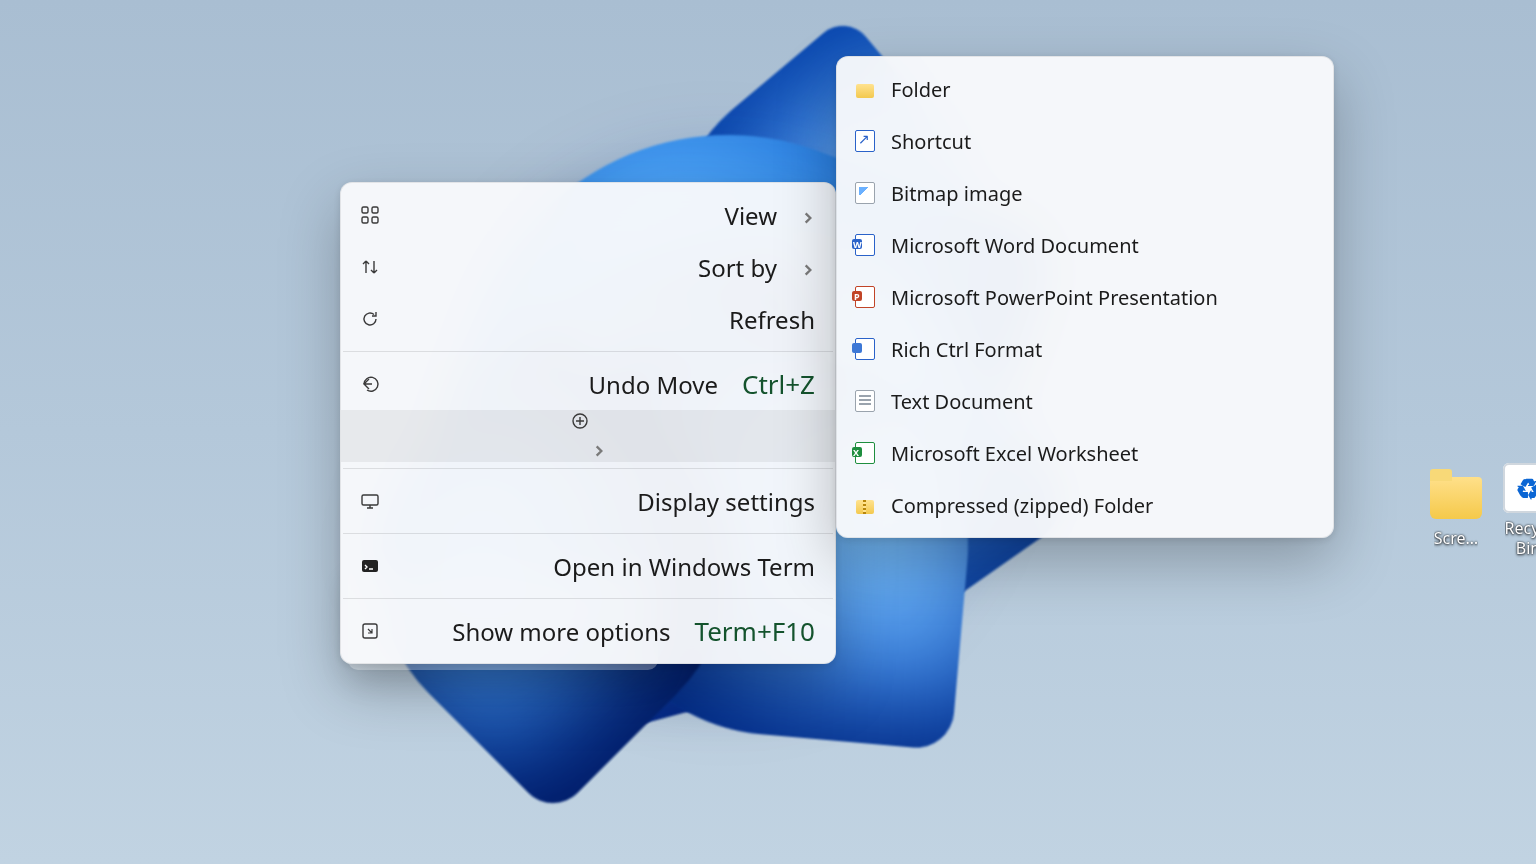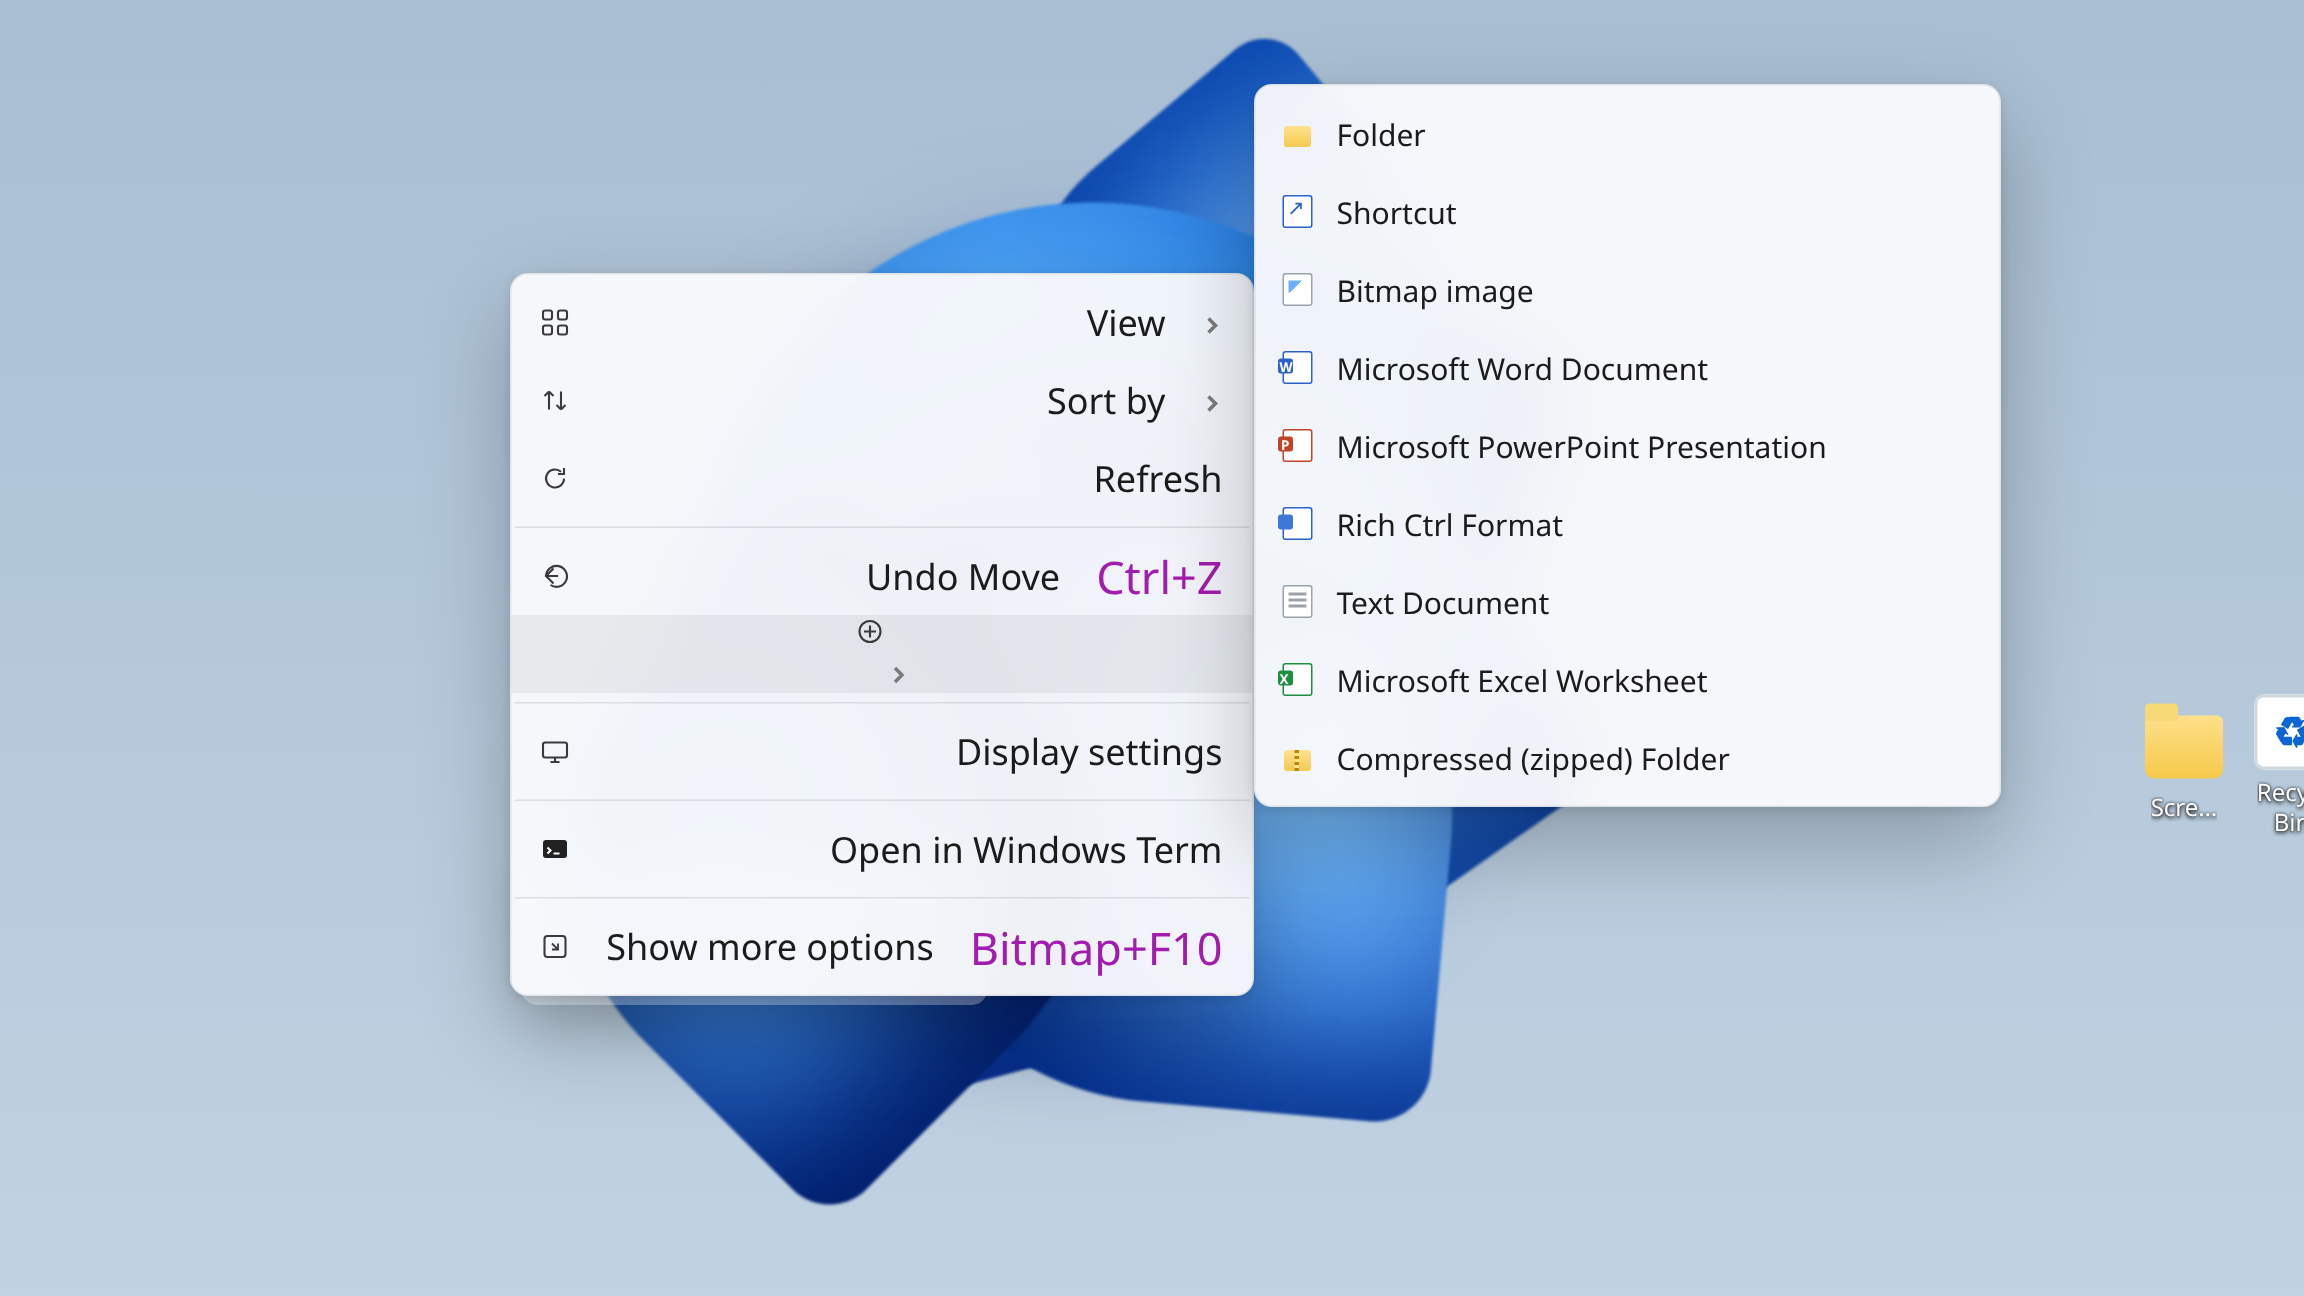--- a/index.html
+++ b/index.html
@@ -122,21 +122,21 @@
   }
   .menu .row .mi-icon {
     width: 22px;
     height: 22px;
     margin-right: 14px;
     flex: 0 0 22px;
     display:flex; align-items:center; justify-content:center;
   }
   .menu .row .mi-icon svg { width: 20px; height: 20px; stroke:#3a3a3a; fill:none; stroke-width:1.4; }
   .menu .row .mi-label { flex:1 1 auto; white-space: nowrap; overflow:hidden; text-overflow: clip; }
-  .menu .row .mi-accel { color:#a21caf; font-size: 30px; margin-left: 24px; }
+  .menu .row .mi-accel { color:#14532d; font-size: 26px; margin-left: 24px; }
   .menu .row .mi-chevron { color:#7a7a7a; margin-left: 24px; }
   .menu .sep {
     height: 1px;
     background: rgba(0,0,0,0.10);
     margin: 6px 2px;
   }
 
   #context-menu {
     left: 340px;
     top: 182px;
@@ -318,21 +318,21 @@
   <div class="sep"></div>
 
   <div class="row">
     <span class="mi-icon">
       <svg viewBox="0 0 20 20">
           <rect x="3" y="3" width="14" height="14" rx="2"></rect>
           <path d="M8 8l4 4M12 8v4h-4" stroke-width="1.2"></path>
         </svg>
     </span>
     <span class="mi-label">Show more options</span>
-    <span class="mi-accel">Bitmap+F10</span>
+    <span class="mi-accel">Term+F10</span>
   </div>
 
 </div>
 
 <div id="new-submenu" class="menu">
     <div class="row">
       <span class="mi-icon">
         <span class="file-glyph fg-folder"></span>
       </span>
       <span class="mi-label">Folder</span>

